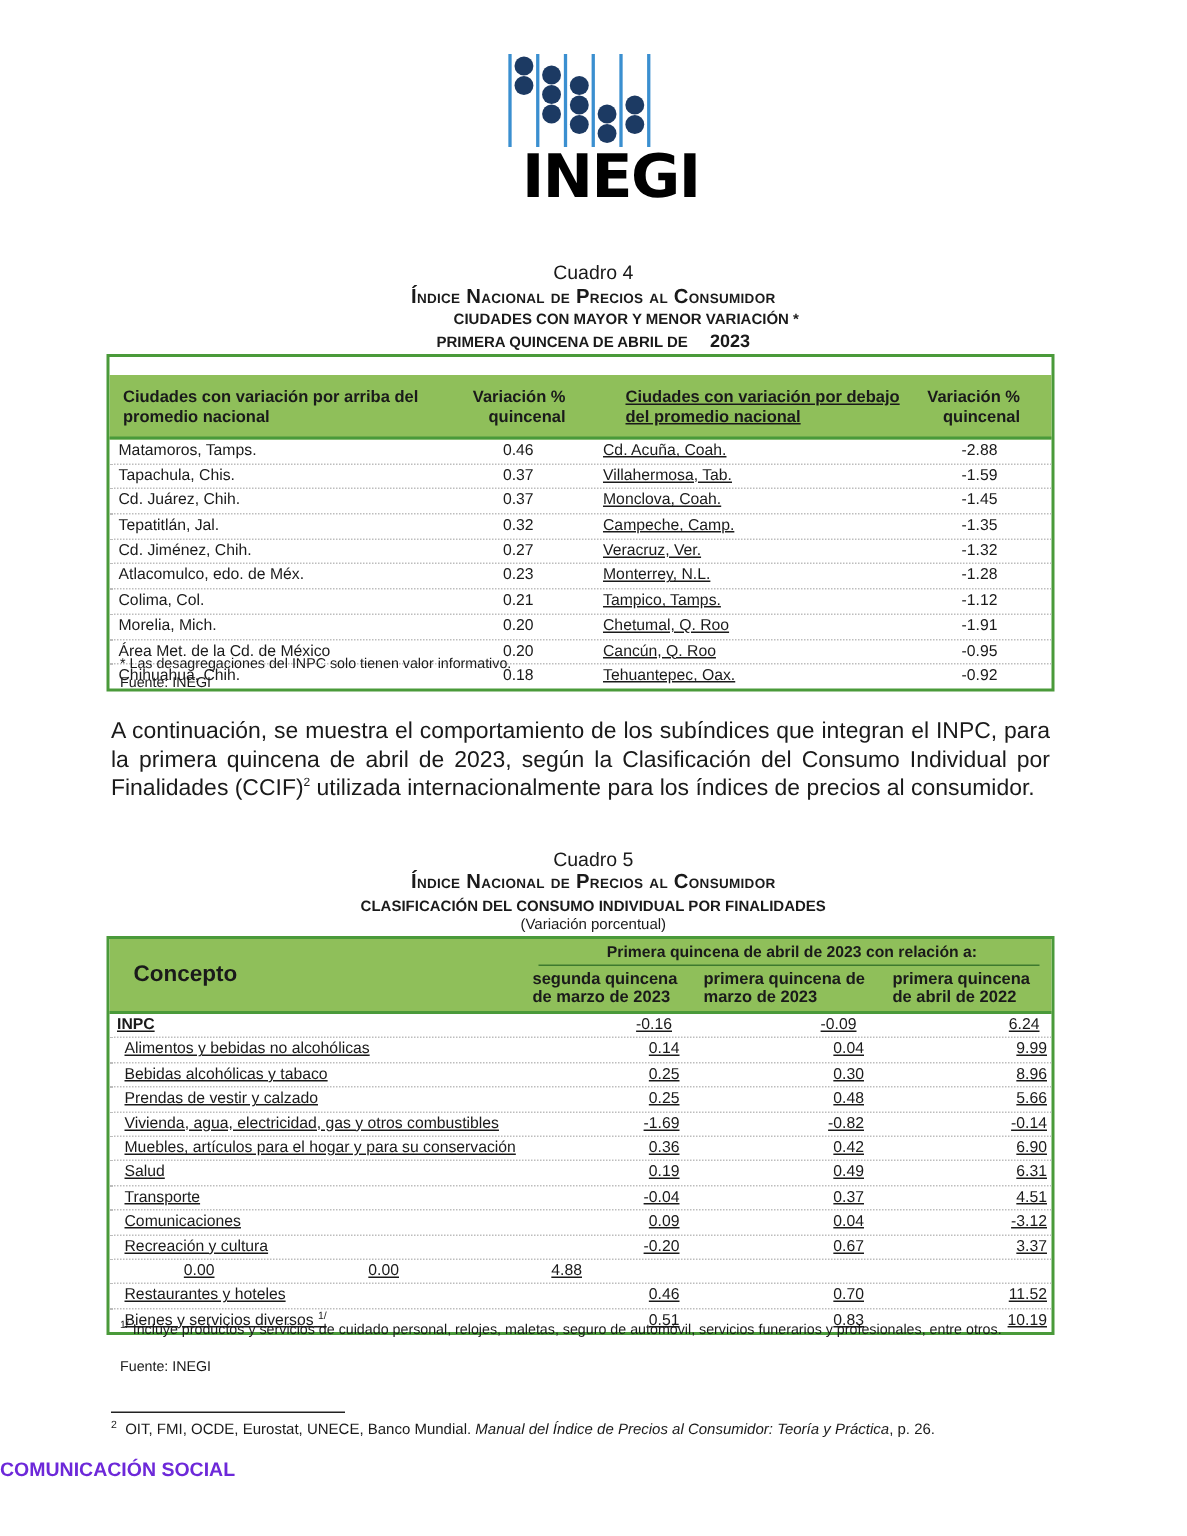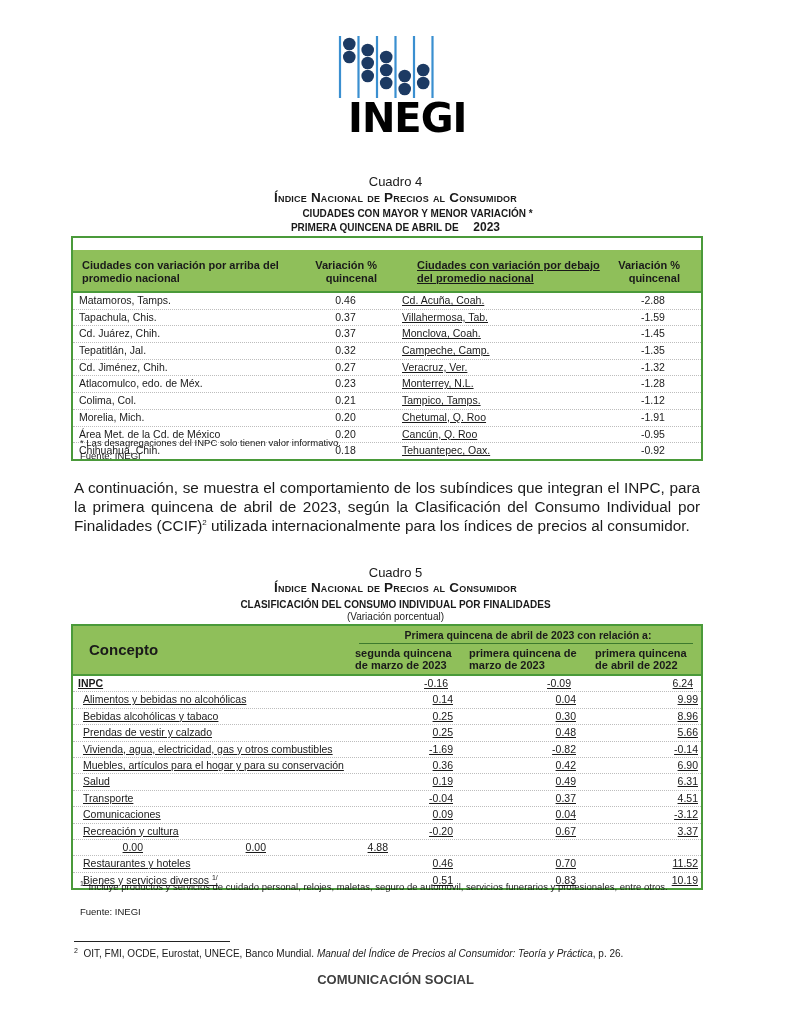--- a/index.html
+++ b/index.html
@@ -52,21 +52,21 @@
   .t5 .row .lbl { width: 300px; padding-left: 10px; }
   .t5 .row.bold .lbl { padding-left: 5px; font-weight: bold; }
   .t5 .row .v1 { width: 70px; text-align: right; }
   .t5 .row .v2 { width: 123px; text-align: right; }
   .t5 .row .v3 { width: 122px; text-align: right; }
   .t5 sup { font-size: 7px; vertical-align: 4px; line-height: 0; }
 
   .footrule { position: absolute; left: 74px; top: 941px; width: 156px; border-top: 1px solid #222; }
   .footnote { position: absolute; left: 74px; top: 948px; font-size: 10px; line-height: 12px; }
   .footnote sup { font-size: 7px; vertical-align: 4px; line-height: 0; }
-  .comsoc { position: absolute; left: 0; width: 791px; top: 972px; text-align: center; font-weight: bold; font-size: 13px; color: #404040; }
+  .comsoc { position: absolute; left: 0; width: 791px; top: 972px; font-weight: bold; font-size: 13px; color: #6d28d9; }
 </style>
 </head>
 <body>
 
 <div class="logo">
   <svg width="112" height="66" viewBox="0 0 112 66">
     <g stroke="#3a8fd0" stroke-width="2.2">
       <line x1="4" y1="2" x2="4" y2="64"></line>
       <line x1="22.5" y1="2" x2="22.5" y2="64"></line>
       <line x1="41" y1="2" x2="41" y2="64"></line>

